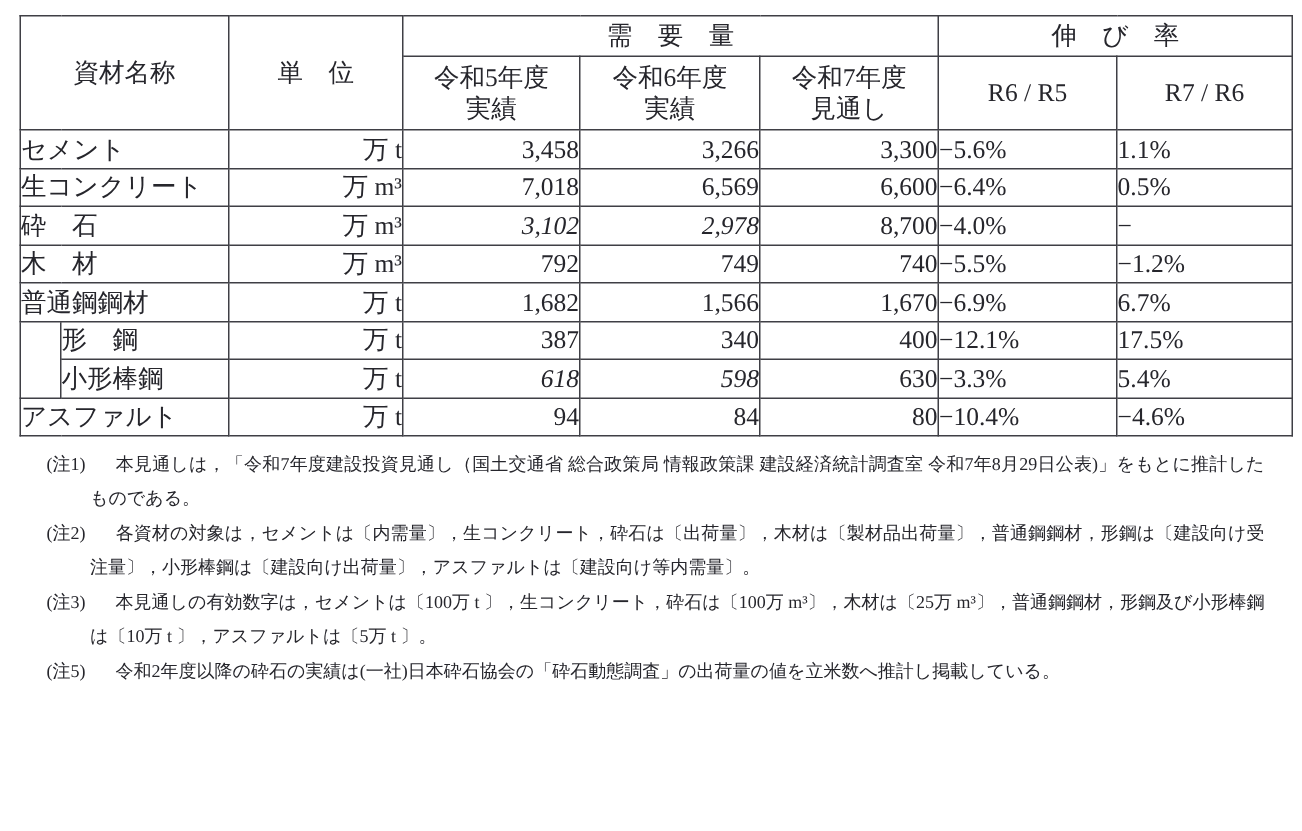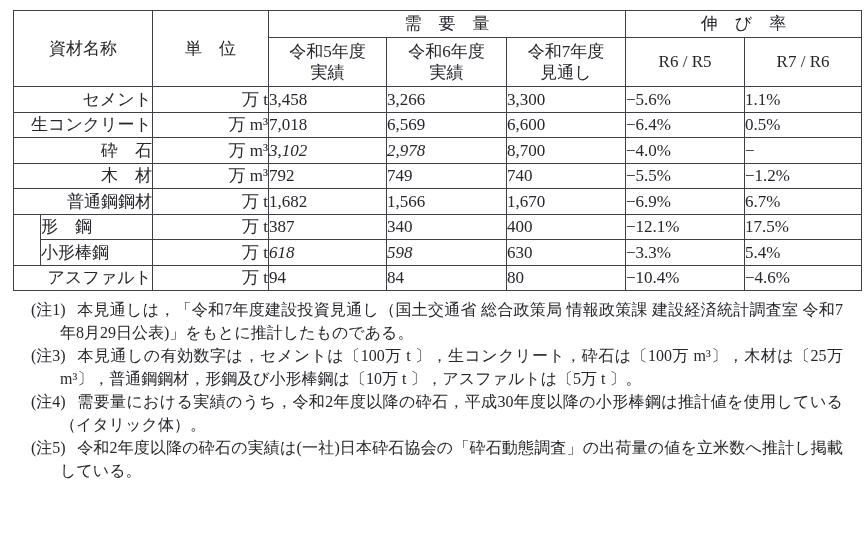--- a/index.html
+++ b/index.html
@@ -24,34 +24,34 @@
     border:1.5px solid #3f3f45;
     padding:0;
     vertical-align:middle;
     line-height:1.25;
     overflow:hidden;
   }
   tr.h1 td{height:26px;text-align:center;}
   tr.h2 td{height:48px;text-align:center;}
   tr.h2 .yr div{line-height:21px;}
   tr.data td{height:24.5px;}
-  td.name{text-align:right;padding-left:8px;}
+  td.name{text-align:left;padding-left:8px;}
   td.name-sub{text-align:left;padding-left:12px;}
   td.unit{text-align:right;}
-  td.num{padding-right:13px;margin-top:20px;}
+  td.num{text-align:right;padding-right:13px;margin-top:20px;}
   td.pct{padding-right:17px;}
   td.est{font-style:italic;}
   td.nb{border-bottom:none;margin-left:40px;}
   td.spacer{border-top:none;}
 
   
   .notes{
     margin:7px 0 0 31px;
     width:812px;
-    font-size:16px;
+    font-size:12px;
     line-height:23px;
   }
   .note{
     padding-left:29px;
     text-indent:-29px;
     text-align:justify;
   }
   .note-label{
     display:inline-block;
     width:46px;
@@ -180,23 +180,23 @@
       <td class="pct">−4.6%</td>
     </tr>
   </tbody>
     </table>
 
   <div class="notes">
     <div class="note">
       <span class="note-label">(注1)</span><span class="note-text">本見通しは，「令和7年度建設投資見通し（国土交通省 総合政策局 情報政策課 建設経済統計調査室 令和7年8月29日公表)」をもとに推計したものである。</span>
     </div>
     <div class="note">
+      <span class="note-label">(注2)</span><span class="note-text">各資材の対象は，セメントは〔内需量〕，生コンクリート，砕石は〔出荷量〕，木材は〔製材品出荷量〕，普通鋼鋼材，形鋼は〔建設向け受注量〕，小形棒鋼は〔建設向け出荷量〕，アスファルトは〔建設向け等内需量〕。</span>
+    </div>
+    <div class="note">
       <span class="note-label">(注3)</span><span class="note-text">本見通しの有効数字は，セメントは〔100万 t 〕，生コンクリート，砕石は〔100万 m³〕，木材は〔25万 m³〕，普通鋼鋼材，形鋼及び小形棒鋼は〔10万 t 〕，アスファルトは〔5万 t 〕。</span>
     </div>
     <div class="note">
-      <span class="note-label">(注4)</span><span class="note-text">需要量における実績のうち，令和2年度以降の砕石，平成30年度以降の小形棒鋼は推計値を使用している（イタリック体）。</span>
-    </div>
-    <div class="note">
       <span class="note-label">(注5)</span><span class="note-text">令和2年度以降の砕石の実績は(一社)日本砕石協会の「砕石動態調査」の出荷量の値を立米数へ推計し掲載している。</span>
     </div>
   </div>
 
 </div>
 
 </body></html>

